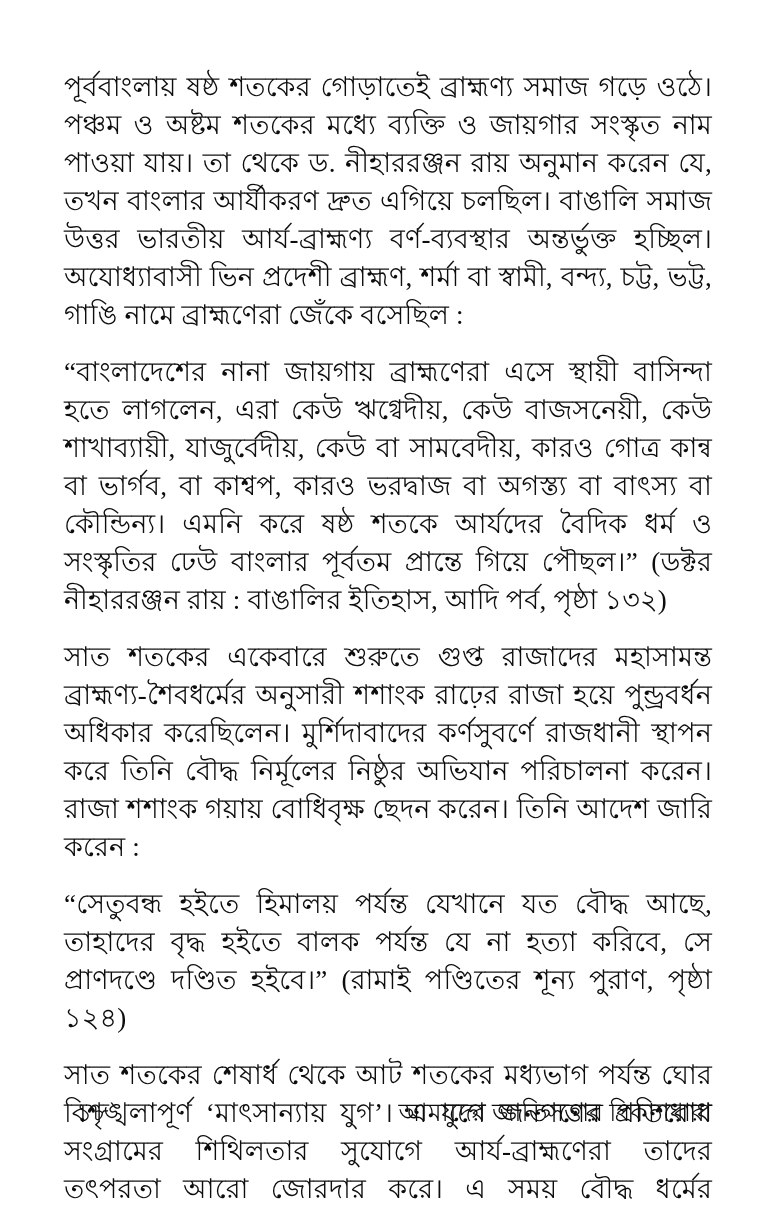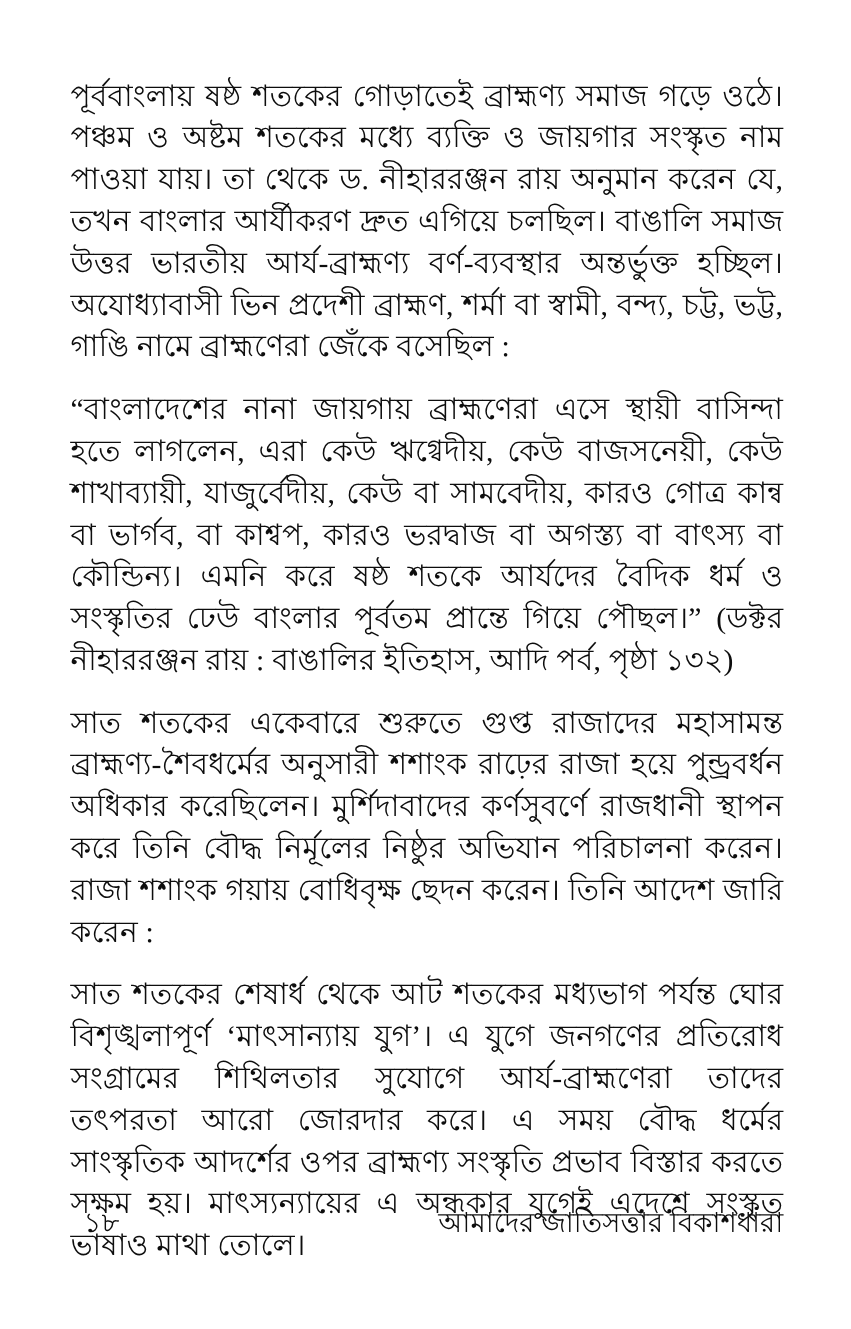--- a/index.html
+++ b/index.html
@@ -49,20 +49,21 @@
   }
 </style>
 </head>
 <body>
 
 <div class="page">
   <main class="content">
     <p>পূর্ববাংলায় ষষ্ঠ শতকের গোড়াতেই ব্রাহ্মণ্য সমাজ গড়ে ওঠে। পঞ্চম ও অষ্টম শতকের মধ্যে ব্যক্তি ও জায়গার সংস্কৃত নাম পাওয়া যায়। তা থেকে ড. নীহাররঞ্জন রায় অনুমান করেন যে, তখন বাংলার আর্যীকরণ দ্রুত এগিয়ে চলছিল। বাঙালি সমাজ উত্তর ভারতীয় আর্য-ব্রাহ্মণ্য বর্ণ-ব্যবস্থার অন্তর্ভুক্ত হচ্ছিল। অযোধ্যাবাসী ভিন প্রদেশী ব্রাহ্মণ, শর্মা বা স্বামী, বন্দ্য, চট্ট, ভট্ট, গাঙি নামে ব্রাহ্মণেরা জেঁকে বসেছিল :</p>
     <p class="quote">“বাংলাদেশের নানা জায়গায় ব্রাহ্মণেরা এসে স্থায়ী বাসিন্দা হতে লাগলেন, এরা কেউ ঋগ্বেদীয়, কেউ বাজসনেয়ী, কেউ শাখাব্যায়ী, যাজুর্বেদীয়, কেউ বা সামবেদীয়, কারও গোত্র কান্ব বা ভার্গব, বা কাশ্বপ, কারও ভরদ্বাজ বা অগস্ত্য বা বাৎস্য বা কৌন্ডিন্য। এমনি করে ষষ্ঠ শতকে আর্যদের বৈদিক ধর্ম ও সংস্কৃতির ঢেউ বাংলার পূর্বতম প্রান্তে গিয়ে পৌছল।” (ডক্টর নীহাররঞ্জন রায় : বাঙালির ইতিহাস, আদি পর্ব, পৃষ্ঠা ১৩২)</p>
     <p>সাত শতকের একেবারে শুরুতে গুপ্ত রাজাদের মহাসামন্ত ব্রাহ্মণ্য-শৈবধর্মের অনুসারী শশাংক রাঢ়ের রাজা হয়ে পুন্ড্রবর্ধন অধিকার করেছিলেন। মুর্শিদাবাদের কর্ণসুবর্ণে রাজধানী স্থাপন করে তিনি বৌদ্ধ নির্মূলের নিষ্ঠুর অভিযান পরিচালনা করেন। রাজা শশাংক গয়ায় বোধিবৃক্ষ ছেদন করেন। তিনি আদেশ জারি করেন :</p>
+    <p class="quote">“সেতুবন্ধ হইতে হিমালয় পর্যন্ত যেখানে যত বৌদ্ধ আছে, তাহাদের বৃদ্ধ হইতে বালক পর্যন্ত যে না হত্যা করিবে, সে প্রাণদণ্ডে দণ্ডিত হইবে।” (রামাই পণ্ডিতের শূন্য পুরাণ, পৃষ্ঠা ১২৪)</p>
     <p>সাত শতকের শেষার্ধ থেকে আট শতকের মধ্যভাগ পর্যন্ত ঘোর বিশৃঙ্খলাপূর্ণ ‘মাৎসান্যায় যুগ’। এ যুগে জনগণের প্রতিরোধ সংগ্রামের শিথিলতার সুযোগে আর্য-ব্রাহ্মণেরা তাদের তৎপরতা আরো জোরদার করে। এ সময় বৌদ্ধ ধর্মের সাংস্কৃতিক আদর্শের ওপর ব্রাহ্মণ্য সংস্কৃতি প্রভাব বিস্তার করতে সক্ষম হয়। মাৎস্যন্যায়ের এ অন্ধকার যুগেই এদেশে সংস্কৃত ভাষাও মাথা তোলে।</p>
 
   </main>
 
   <footer class="footer">
     <span class="page-number">১৮</span>
     <span class="book-title">আমাদের জাতিসত্তার বিকাশধারা</span>
   </footer>
 </div>
 

